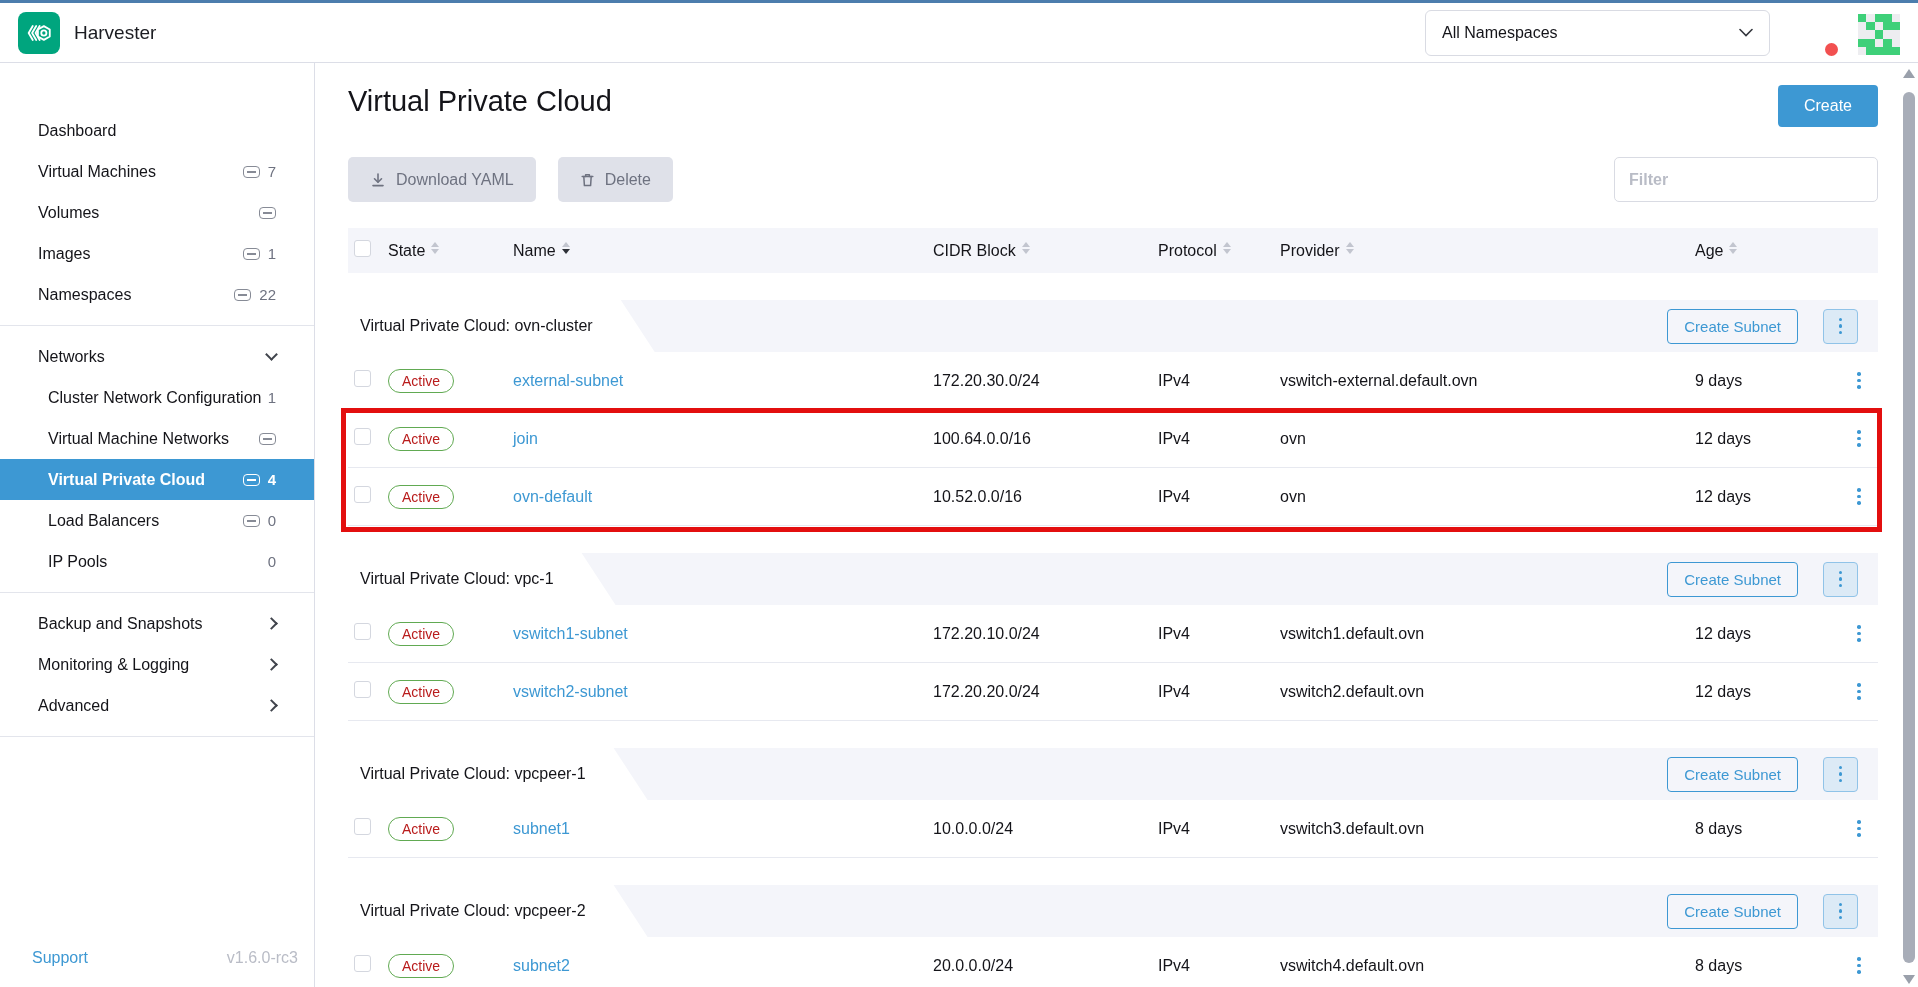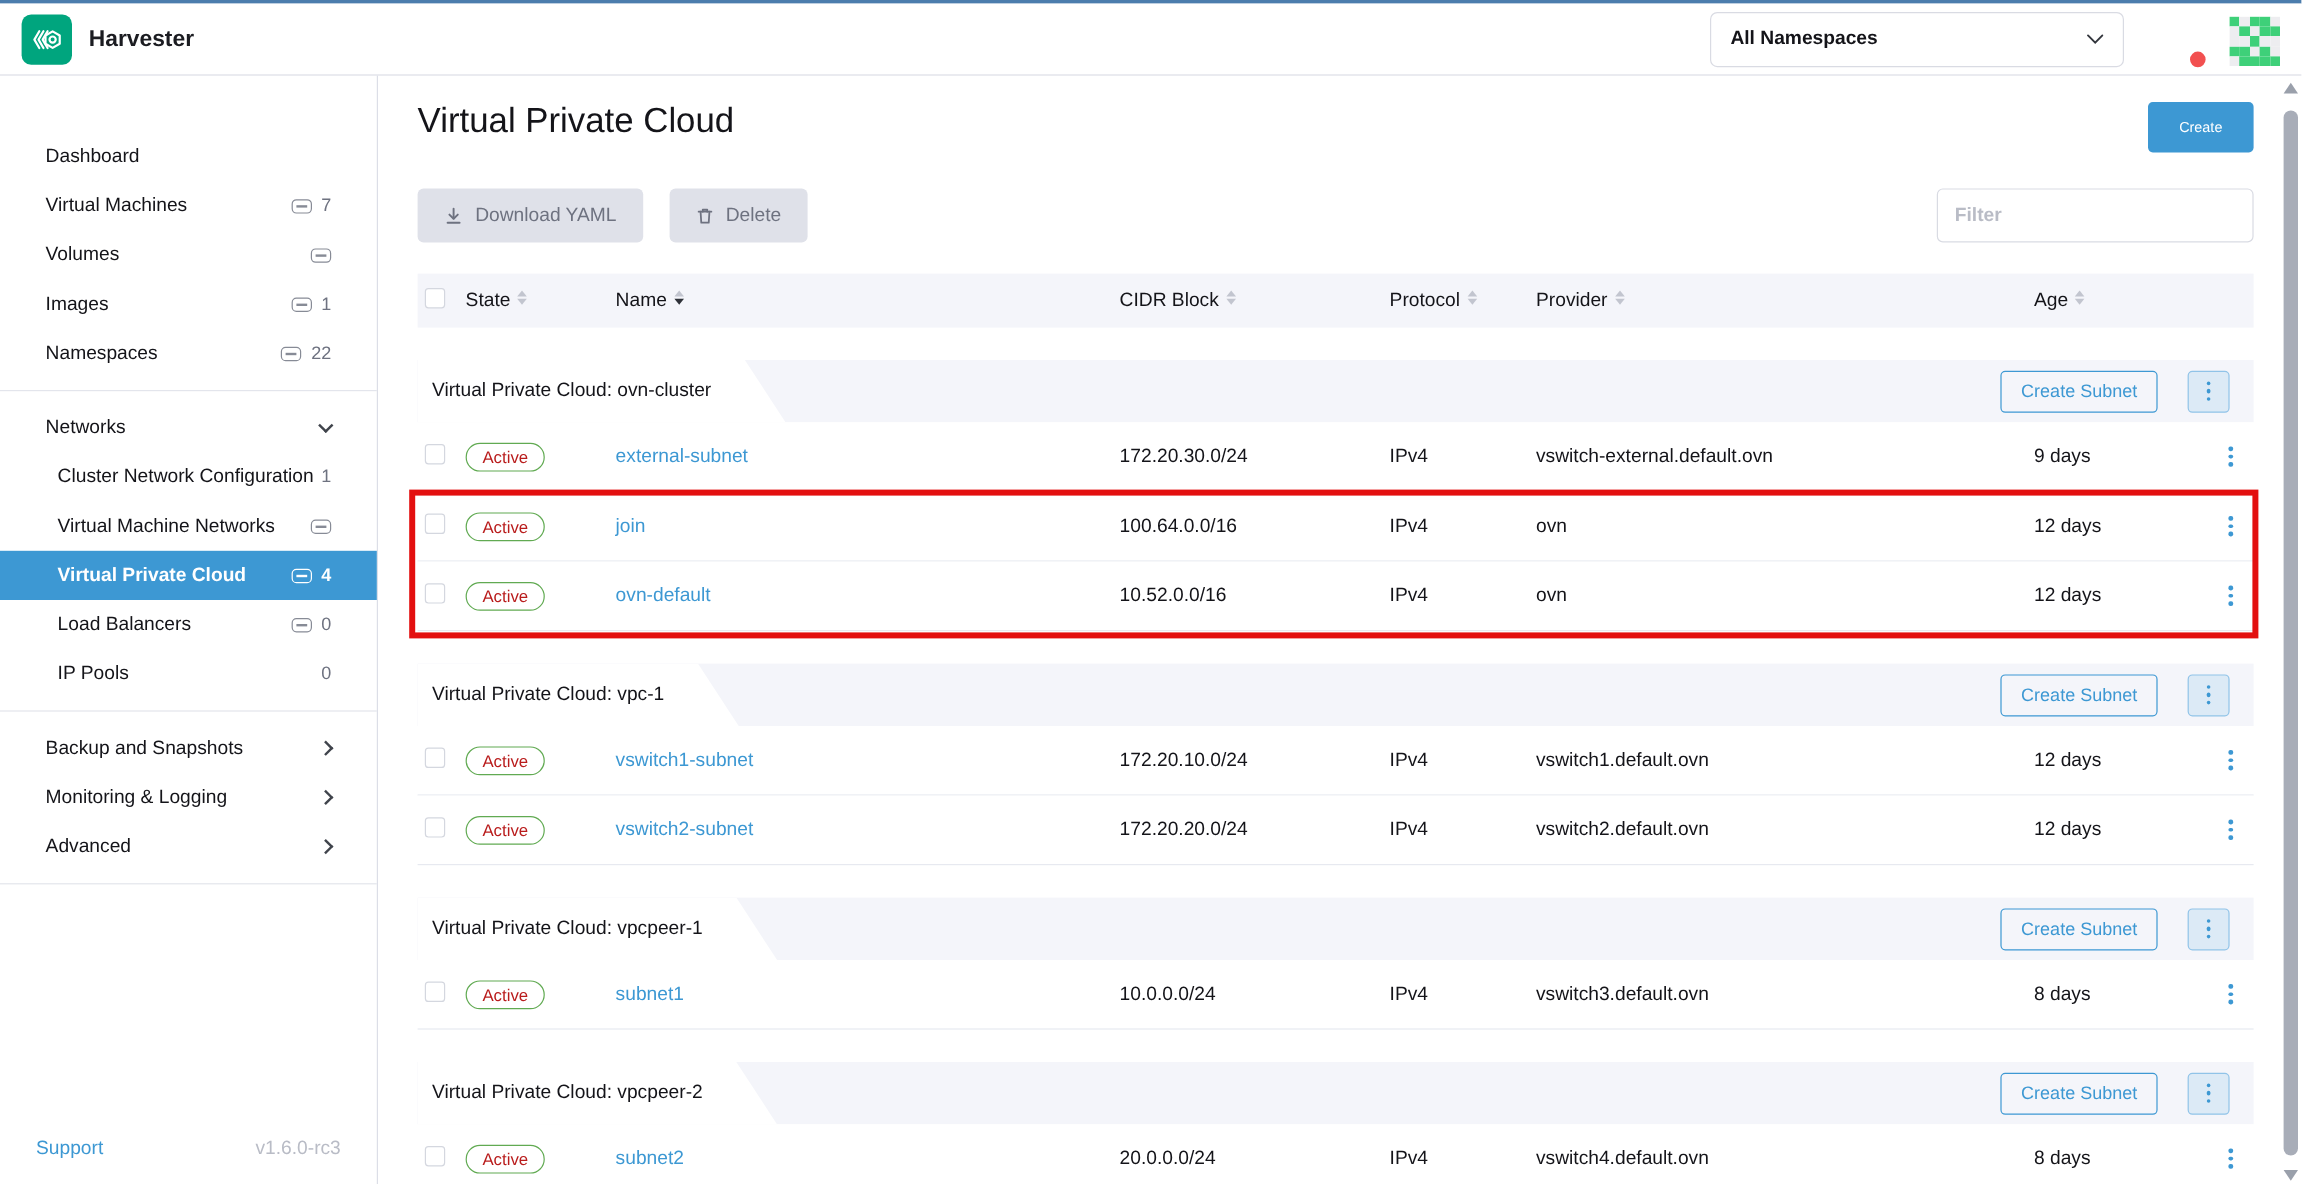--- a/index.html
+++ b/index.html
@@ -3,21 +3,21 @@
 <meta charset="utf-8">
 <style>
   * { box-sizing: border-box; margin: 0; padding: 0; }
   html,body { width:1918px; height:987px; }
   body {
     font-family: "Liberation Sans", sans-serif;
     color:#141419; background:#fff; overflow:hidden; position:relative;
   }
   
   .top-strip { height:3px; background:#4c7dad; }
-  .app-header { height:60px; border-bottom:1px solid #dcdee7; display:flex; align-items:center; padding:0 18px; background:#fff;font-weight:bold; }
+  .app-header { height:60px; border-bottom:1px solid #dcdee7; display:flex; align-items:center; padding:0 18px; background:#fff; }
   .logo { width:42px; height:42px; border-radius:8px; background:#00a57e; display:flex; align-items:center; justify-content:center; cursor:pointer; flex:0 0 auto; }
   .brand { font-size:19px; margin-left:14px; color:#1b1c21; }
   .header-right { margin-left:auto; display:flex; align-items:flex-end; }
   .ns-select { width:345px; height:46px; border:1px solid #d9dbe3; border-radius:6px; display:flex; align-items:center; justify-content:space-between; padding:0 16px; font-size:16px; margin-right:55px; cursor:pointer; background:#fff; }
   .dot { width:13px; height:13px; border-radius:50%; background:#f25050; margin-right:20px; }
   .avatar { width:42px; height:42px; display:grid; grid-template-columns:repeat(5,1fr); grid-template-rows:repeat(5,1fr); cursor:pointer; }
   .avatar i.g { background:#3ed079; } .avatar i.e { background:#ededf0; }
   
   .app-body { display:flex; height:924px; }
   .sidebar { width:315px; flex:0 0 315px; border-right:1px solid #dcdee7; position:relative; }
@@ -28,28 +28,28 @@
   .meter-icon { width:17px; height:12px; border:1.5px solid #878b96; border-radius:4px; position:relative; display:inline-block; }
   .meter-icon::after { content:""; position:absolute; left:3px; right:3px; top:50%; margin-top:-1px; height:2px; background:#878b96; }
   .nav-item.selected { background:#3d98d3; color:#fff; font-weight:bold; }
   .nav-item.selected .nav-right { color:#fff; }
   .nav-item.selected .meter-icon { border-color:#fff; }
   .nav-item.selected .meter-icon::after { background:#fff; }
   .divider { height:1px; background:#e3e5ec; margin:10px 0; }
   .chev { width:9px; height:9px; border-right:2px solid #40444c; border-bottom:2px solid #40444c; display:inline-block; }
   .chev.down { transform:rotate(45deg); margin-top:-4px; }
   .chev.right { transform:rotate(-45deg); }
-  .sidebar-footer { position:absolute; bottom:0; left:0; right:0; height:58px; display:flex; align-items:center; justify-content:space-between; padding:0 30px; }
+  .sidebar-footer { position:absolute; bottom:0; left:16px; right:0; height:58px; display:flex; align-items:center; justify-content:space-between; padding:0 16px; }
   .support-link { color:#3d98d3; font-size:16px; cursor:pointer; text-decoration:none; }
   .version { color:#b9bcc6; font-size:16px; }
   
   .main { flex:1; padding:22px 40px 0 33px; position:relative; }
   .page-head { display:flex; align-items:flex-start; }
   .page-title { font-size:29px; font-weight:400; }
-  .create-btn { margin-left:auto; background:#3d98d3; color:#fff; border:none; border-radius:4px; height:42px; padding:0 26px; font-size:12px; cursor:pointer; }
+  .create-btn { margin-left:auto; background:#3d98d3; color:#fff; border:none; border-radius:4px; height:42px; padding:0 26px; font-size:16px; cursor:pointer; }
   .actions-row { display:flex; align-items:center; margin-top:30px; }
   .gray-btn { background:#dfe1e9; color:#6e7280; border:none; border-radius:5px; height:45px; padding:0 22px; font-size:16px; display:flex; align-items:center; gap:10px; margin-right:22px; cursor:default; }
   .filter { margin-left:auto; width:264px; height:45px; border:1px solid #d9dbe3; border-radius:5px; padding:0 14px; font-size:16px; color:#141419; outline:none;font-weight:bold; }
   .filter::placeholder { color:#b9bcc6; }
   
   .table { margin-top:26px; --cols: 40px 125px 420px 225px 122px 415px 145px 38px; }
   .thead { display:grid; grid-template-columns:var(--cols); height:45px; align-items:center; background:#f4f5fa; font-size:16px; color:#141419; }
   .th { display:flex; align-items:flex-start; gap:6px; cursor:pointer; }
   .caret { display:inline-flex; flex-direction:column; gap:2px; }
   .caret i { width:0; height:0; border-left:4.5px solid transparent; border-right:4.5px solid transparent; }

